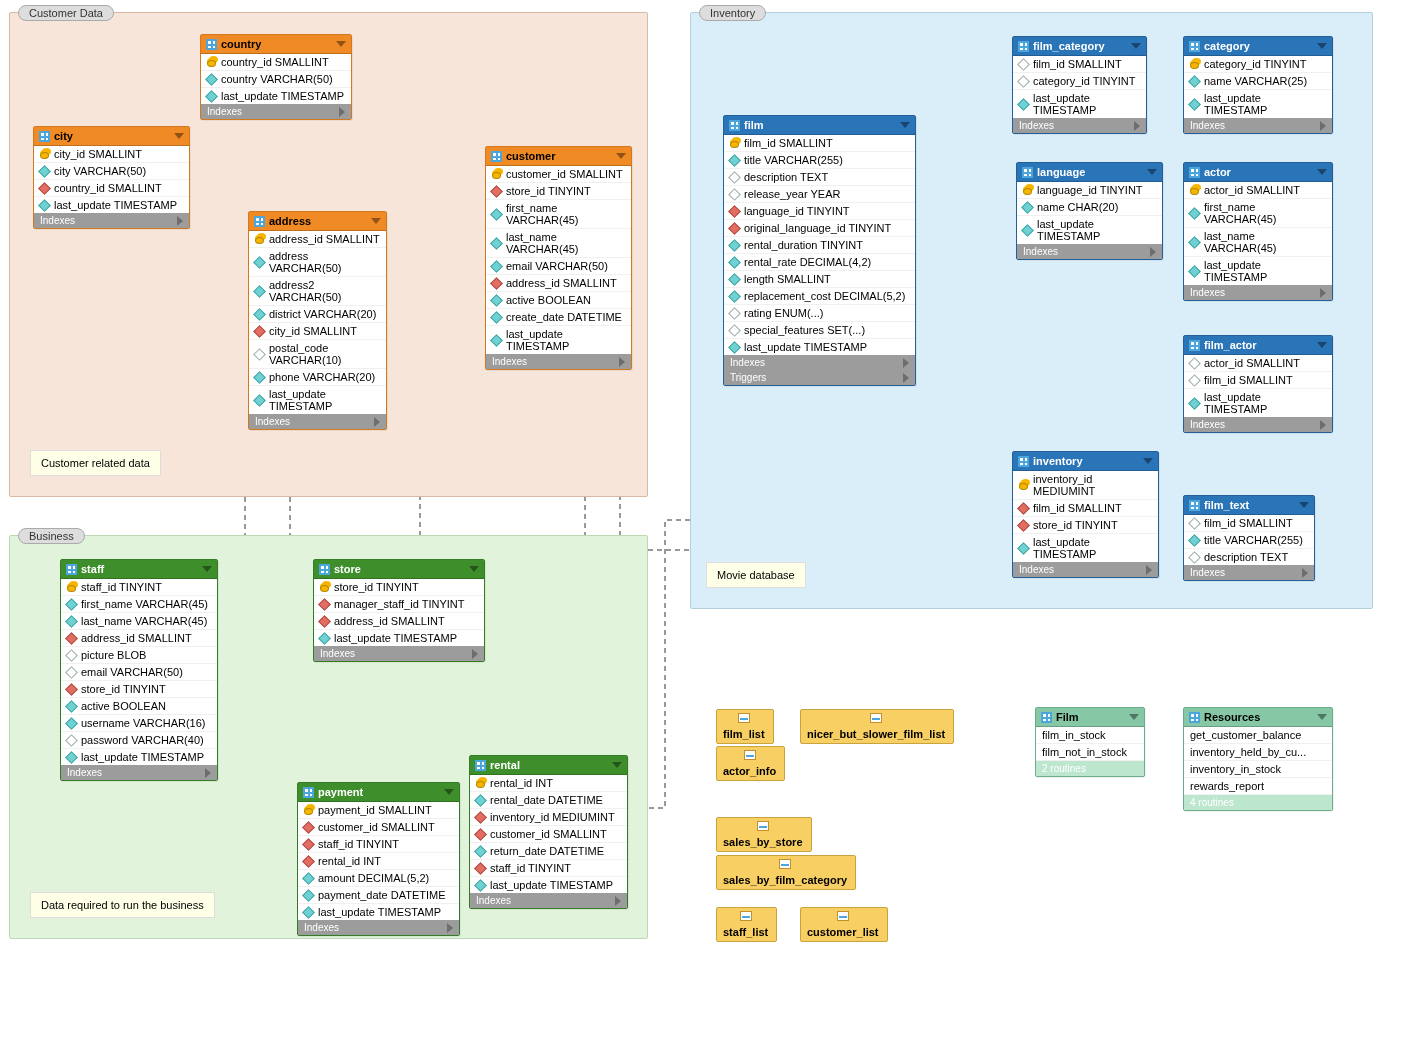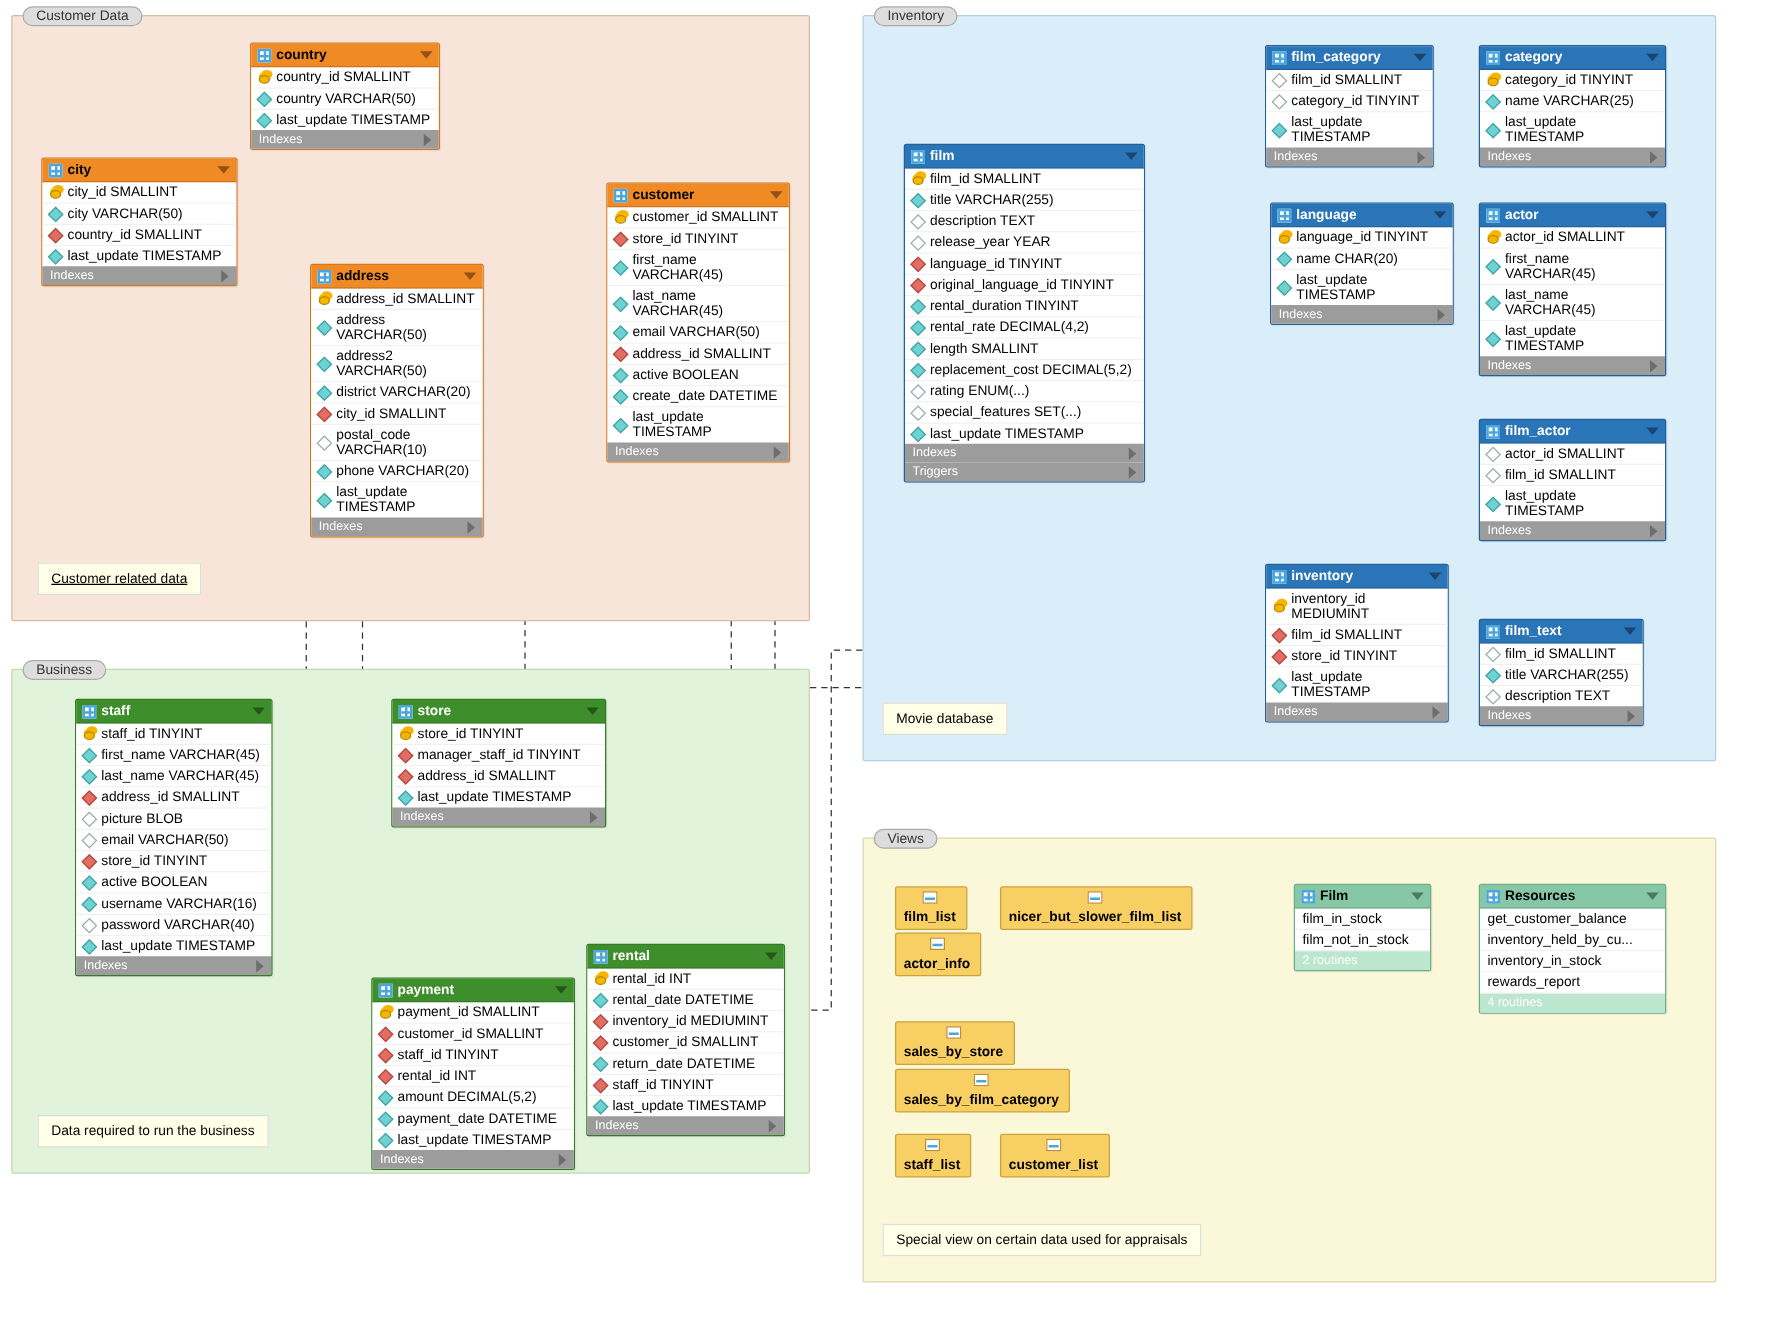--- a/index.html
+++ b/index.html
@@ -123,37 +123,33 @@
 
     <path d="M1183 370 L950 370 L950 150 L916 150"></path>
 
     <path d="M1250 330 L1250 265"></path>
 
     <path d="M1183 522 L1130 522 L1130 480 L1099 480"></path>
   </svg>
 
   <div class="region bg-cust" style="left:9px; top:12px; width:639px; height:485px;">
     <div class="region-title">Customer Data</div>
-    <div class="region-note" style="left:20px; bottom:20px;text-decoration:underline;">Customer related data</div>
+    <div class="region-note" style="left:20px; bottom:20px;">Customer related data</div>
   </div>
 
   <div class="region bg-biz" style="left:9px; top:535px; width:639px; height:404px;">
     <div class="region-title">Business</div>
     <div class="region-note" style="left:20px; bottom:20px;margin-top:12px;">Data required to run the business</div>
   </div>
 
   <div class="region bg-inv" style="left:690px; top:12px; width:683px; height:597px;">
     <div class="region-title">Inventory</div>
     <div class="region-note" style="left:15px; bottom:20px;">Movie database</div>
   </div>
 
-  <div class="region bg-view" style="left:690px; top:670px; width:683px; height:356px;">
-    <div class="region-title">Views</div>
-    <div class="region-note" style="left:15px; bottom:20px;">Special view on certain data used for appraisals</div>
-  </div>
 
   <div class="table theme-orange" style="left:200px; top:34px; width:152px;">
     <div class="table-head">
         <span class="hleft">
           <span class="ticon"></span>
           <span>country</span>
         </span>
         <span class="arrow"></span>
       </div>
     <div>

